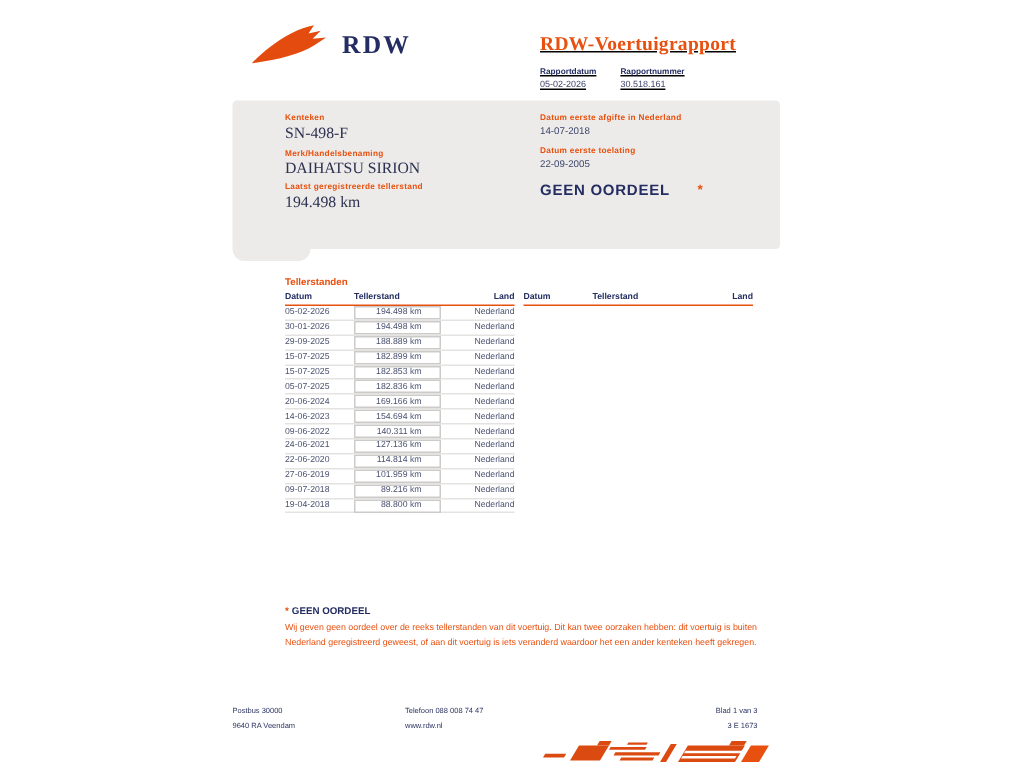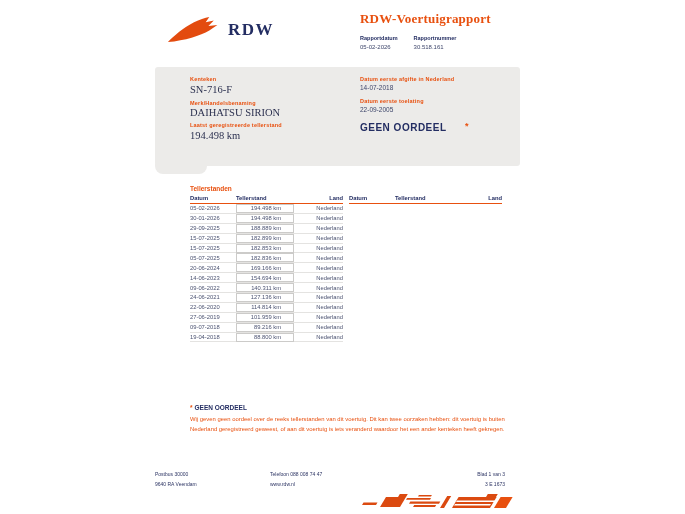--- a/index.html
+++ b/index.html
@@ -5,21 +5,21 @@
   * { margin:0; padding:0; box-sizing:border-box; }
   html,body { background:#ffffff; }
   .page { position:relative; width:685px; height:514px; background:#ffffff;
           font-family:"Liberation Sans", sans-serif; overflow:hidden; }
 
   
   .logo { position:absolute; left:167px; top:13px; display:flex; align-items:center; gap:7px; }
   .logo svg { width:54px; height:33px; display:block; }
   .logo-text { font-family:"Liberation Serif", serif; font-weight:700; font-size:17px;
                color:#232d62; letter-spacing:1.5px; }
-  .title-block { position:absolute; left:360px; top:11px; }
+  .title-block { position:absolute; left:360px; top:21px;text-decoration:underline; }
   .report-title { font-family:"Liberation Serif", serif; font-weight:700; font-size:13px;
                   color:#e8500f; letter-spacing:.2px; }
   .meta { display:flex; gap:16px; margin-top:8px; }
   .meta .label { display:block; font-size:5.5px; font-weight:700; color:#232d62; }
   .meta .value { display:block; font-size:6px; color:#3e466b; margin-top:2.5px; }
 
   
   .panel { position:absolute; left:155px; top:67px; width:365px; height:99px;
            background:#ecebe9; border-radius:3px; }
   .panel-tab { position:absolute; left:155px; top:164px; width:52px; height:10px;
@@ -86,21 +86,21 @@
         <span class="label">Rapportnummer</span>
         <span class="value">30.518.161</span>
       </div>
     </div>
   </div>
 
   <div class="panel">
     <div class="panel-left">
       <div class="mb5">
         <div class="olabel">Kenteken</div>
-        <div class="bigval">SN-716-F</div>
+        <div class="bigval">SN-498-F</div>
       </div>
       <div class="mb17">
         <div class="olabel">Merk/Handelsbenaming</div>
         <div class="bigval">DAIHATSU SIRION</div>
       </div>
       <div>
         <div class="olabel">Laatst geregistreerde tellerstand</div>
         <div class="bigval">194.498 km</div>
       </div>
     </div>

